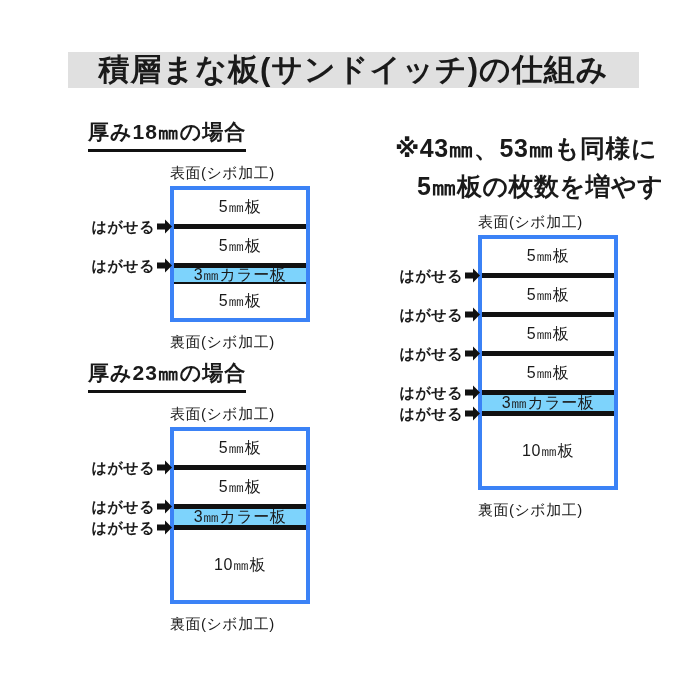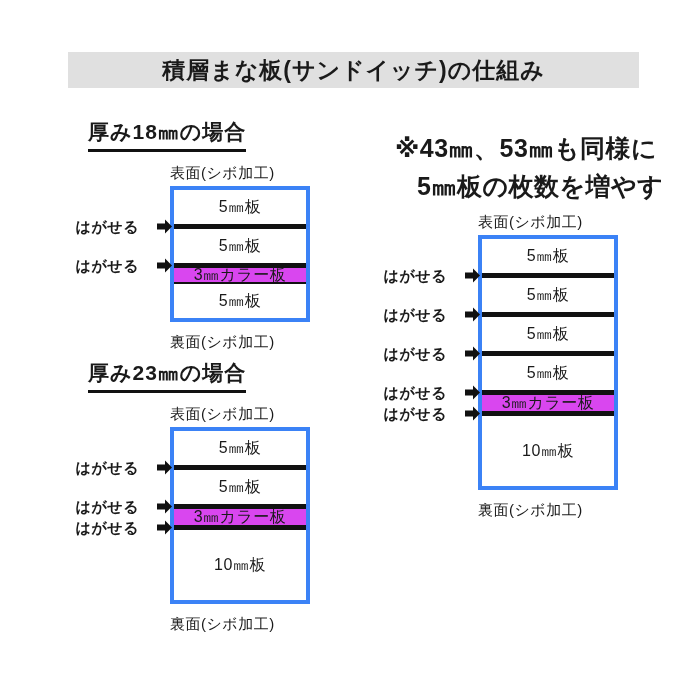--- a/index.html
+++ b/index.html
@@ -10,21 +10,21 @@
     font-family:"Liberation Sans","DejaVu Sans",sans-serif;
     color:#1a1a1a;
     overflow:hidden;
   }
 
   
   .title-bar {
     position:absolute; left:68px; top:52px; width:571px; height:36px;
     background:#e0e0e0;
     display:flex; align-items:center; justify-content:center;
-    font-size:23px; font-weight:700; letter-spacing:1px;
+    font-size:31px; font-weight:700; letter-spacing:1px;
   }
 
   
   .section { position:absolute; }
   #sec-18 { left:88px;  top:118px; }
   #sec-23 { left:88px;  top:359px; }
   #sec-33 { left:395px; top:118px; }
 
   .heading {
     display:inline-block;
@@ -57,35 +57,34 @@
     width:140px;
     border:4px solid #3b82f6;
     background:#fff;
   }
 
   .board {
     position:relative;
     display:flex; align-items:center; justify-content:center;
     font-size:16px; font-weight:500; letter-spacing:0.5px;
   }
-  .board.colored { background:#d946ef; }
+  .board.colored { background:#7dd3fc; }
   .board.thin-bottom { border-bottom:2px solid #111; }
 
   .peel {
     position:relative;
     height:5px; background:#111;
   }
   .peel-tag {
     position:absolute; right:calc(100% + 2px); top:50%;
     transform:translateY(-50%);
     display:flex; align-items:center;
     white-space:nowrap;
     font-size:15px; font-weight:700; letter-spacing:0.5px;
     color:#1a1a1a;
-    gap:16px;
   }
   .arrow-icon {
     position:relative; display:inline-block;
     width:15px; height:14px; margin-left:2px;
   }
   .arrow-icon::before {
     content:""; position:absolute; left:0; top:4px;
     width:8px; height:6px; background:#111;
   }
   .arrow-icon::after {

